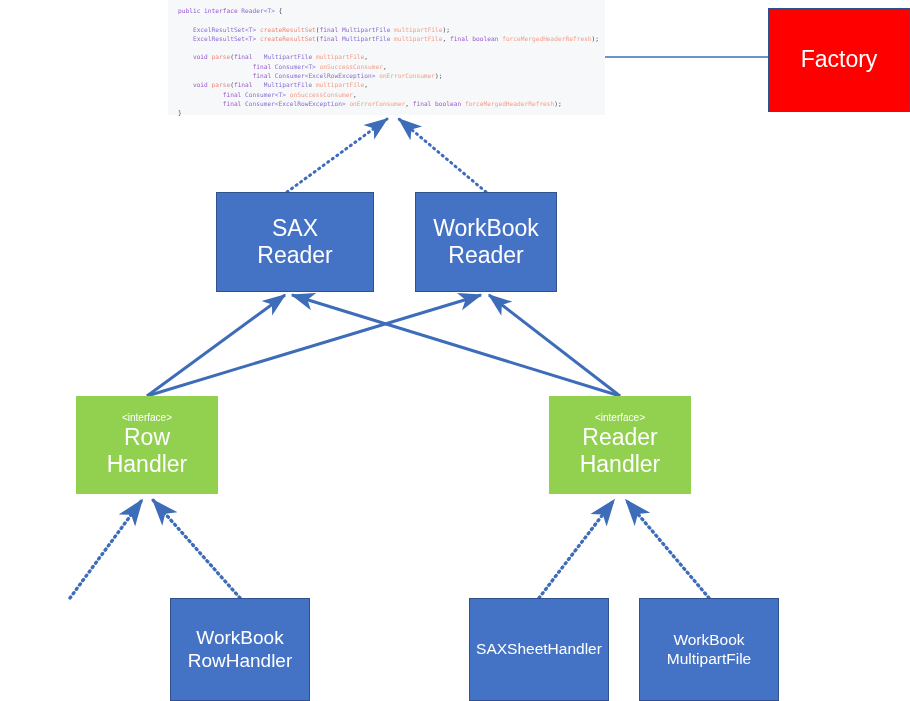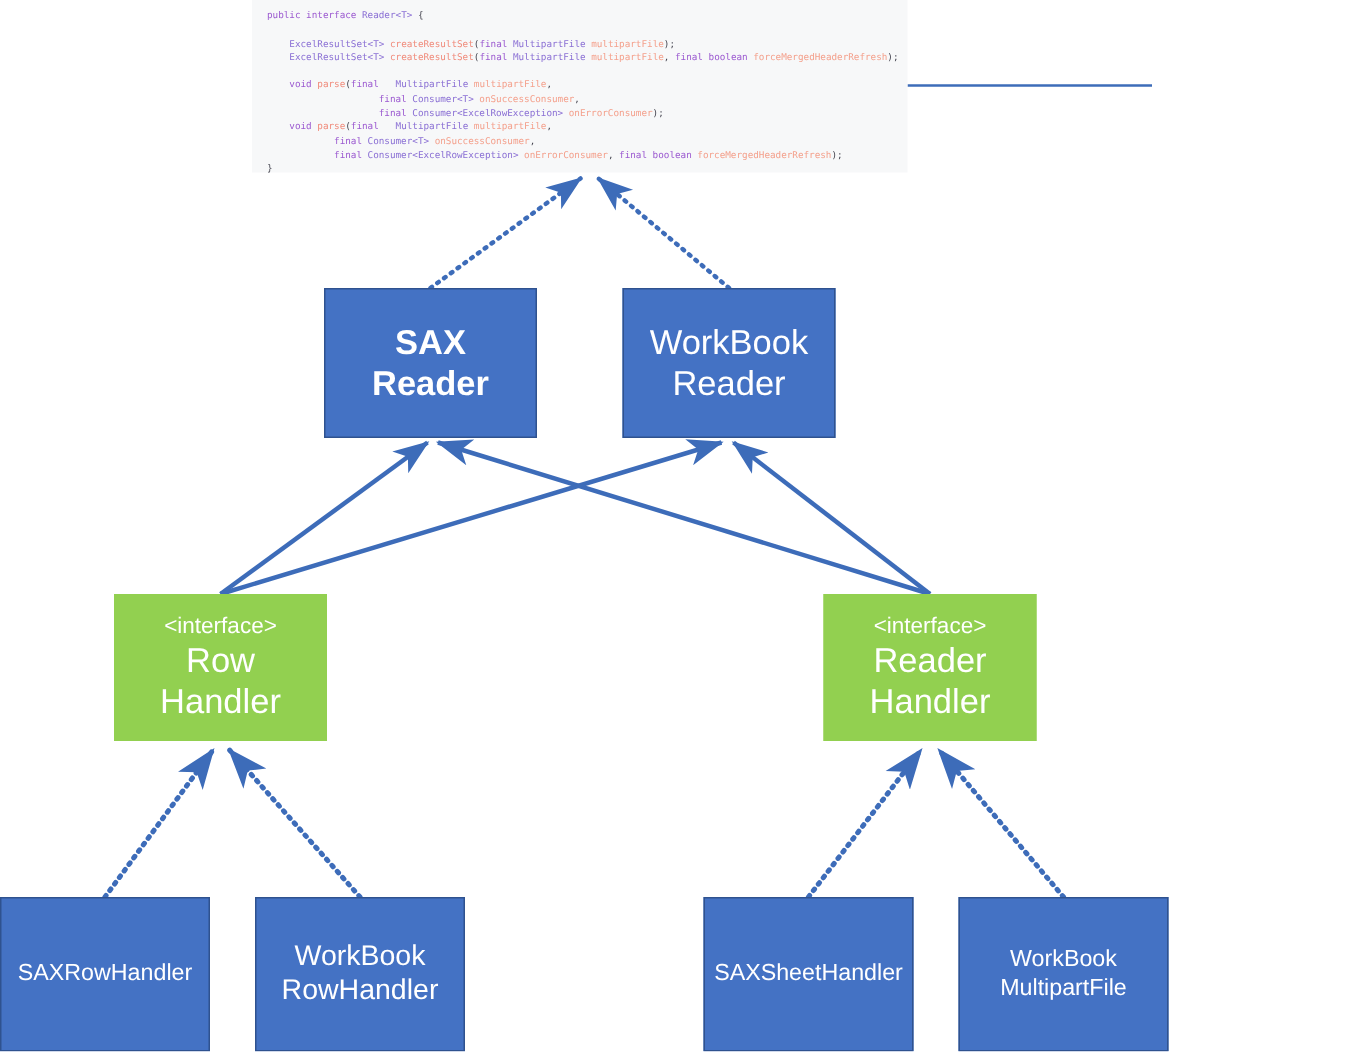--- a/index.html
+++ b/index.html
@@ -48,28 +48,28 @@
     align-items: center;
     justify-content: center;
     text-align: center;
     color: #ffffff;
     line-height: 1.18;
   }
   .node-blue  { background: #4472c4; border: 1px solid #2f528f; }
   .node-green { background: #92d050; border: 1px solid #92d050; }
   .node-red   { background: #ff0000; border: 1px solid #2f528f; }
 
-  .stereotype { font-size: 15px; display: block; text-align: right; }
+  .stereotype { font-size: 10px; display: block; text-align: right; }
   .title-lg   { font-size: 23px; display: block; }
   .title-md   { font-size: 19px; display: block; }
   .title-sm   { font-size: 15.5px; display: block; }
 
   
   #node-factory      { left: 768px; top: 8px;   width: 142px; height: 104px; }
-  #node-sax-reader   { left: 216px; top: 192px; width: 142px; height: 100px; font-weight: bold; }
+  #node-sax-reader   { left: 216px; top: 192px; width: 158px; height: 100px; }
   #node-wb-reader    { left: 415px; top: 192px; width: 142px; height: 100px; }
   #node-row-handler  { left: 76px;  top: 396px; width: 142px; height: 98px;  }
   #node-sheet-handler{ left: 549px; top: 396px; width: 142px; height: 98px;  }
   #node-sax-row      { left: 0px;   top: 598px; width: 140px; height: 103px; }
   #node-wb-row       { left: 170px; top: 598px; width: 140px; height: 103px; }
   #node-sax-sheet    { left: 469px; top: 598px; width: 140px; height: 103px; text-align: right; }
   #node-wb-sheet     { left: 639px; top: 598px; width: 140px; height: 103px; }
 
   
   #edges {
@@ -102,20 +102,23 @@
     <line x1="620" y1="396" x2="489" y2="295" stroke="#3d6cb9" stroke-width="3" marker-end="url(#arrowUp)"></line>
 
     <line x1="70" y1="598" x2="142" y2="500" stroke="#3d6cb9" stroke-width="3.4" stroke-dasharray="1.2 4.2" stroke-linecap="round" marker-end="url(#arrowUp)"></line>
     <line x1="240" y1="598" x2="153" y2="500" stroke="#3d6cb9" stroke-width="3.4" stroke-dasharray="1.2 4.2" stroke-linecap="round" marker-end="url(#arrowUp)"></line>
     <line x1="539" y1="598" x2="614" y2="500" stroke="#3d6cb9" stroke-width="3.4" stroke-dasharray="1.2 4.2" stroke-linecap="round" marker-end="url(#arrowUp)"></line>
     <line x1="709" y1="598" x2="626" y2="500" stroke="#3d6cb9" stroke-width="3.4" stroke-dasharray="1.2 4.2" stroke-linecap="round" marker-end="url(#arrowUp)"></line>
   </svg>
 
   <div class="code-block" id="code-block"><span class="ln"><span class="kw">public </span><span class="kw">interface </span><span class="typ">Reader&lt;T&gt; </span><span class="pln">{</span></span><span class="ln">&nbsp;</span><span class="ln"><span class="typ">    ExcelResultSet&lt;T&gt; </span><span class="mth">createResultSet</span><span class="pln">(</span><span class="kw">final </span><span class="typ">MultipartFile </span><span class="prm">multipartFile</span><span class="pln">);</span></span><span class="ln"><span class="typ">    ExcelResultSet&lt;T&gt; </span><span class="mth">createResultSet</span><span class="pln">(</span><span class="kw">final </span><span class="typ">MultipartFile </span><span class="prm">multipartFile</span><span class="pln">, </span><span class="kw">final </span><span class="kw">boolean </span><span class="prm">forceMergedHeaderRefresh</span><span class="pln">);</span></span><span class="ln">&nbsp;</span><span class="ln"><span class="kw">    void </span><span class="mth">parse</span><span class="pln">(</span><span class="kw">final </span><span class="typ">  MultipartFile </span><span class="prm">multipartFile</span><span class="pln">,</span></span><span class="ln"><span class="kw">                    final </span><span class="typ">Consumer&lt;T&gt; </span><span class="prm">onSuccessConsumer</span><span class="pln">,</span></span><span class="ln"><span class="kw">                    final </span><span class="typ">Consumer&lt;ExcelRowException&gt; </span><span class="prm">onErrorConsumer</span><span class="pln">);</span></span><span class="ln"><span class="kw">    void </span><span class="mth">parse</span><span class="pln">(</span><span class="kw">final </span><span class="typ">  MultipartFile </span><span class="prm">multipartFile</span><span class="pln">,</span></span><span class="ln"><span class="kw">            final </span><span class="typ">Consumer&lt;T&gt; </span><span class="prm">onSuccessConsumer</span><span class="pln">,</span></span><span class="ln"><span class="kw">            final </span><span class="typ">Consumer&lt;ExcelRowException&gt; </span><span class="prm">onErrorConsumer</span><span class="pln">, </span><span class="kw">final </span><span class="kw">boolean </span><span class="prm">forceMergedHeaderRefresh</span><span class="pln">);</span></span><span class="ln"><span class="pln">}</span></span></div>
 
+  <div class="node node-red" id="node-factory">
+    <span class="title-lg">Factory</span>
+  </div>
 
   <div class="node node-blue" id="node-sax-reader">
     <span class="title-lg">SAX</span>
     <span class="title-lg">Reader</span>
   </div>
 
   <div class="node node-blue" id="node-wb-reader">
     <span class="title-lg">WorkBook</span>
     <span class="title-lg">Reader</span>
   </div>
@@ -125,23 +128,20 @@
     <span class="title-lg">Row</span>
     <span class="title-lg">Handler</span>
   </div>
 
   <div class="node node-green" id="node-sheet-handler">
     <span class="stereotype">&lt;interface&gt;</span>
     <span class="title-lg">Reader</span>
     <span class="title-lg">Handler</span>
   </div>
 
-  <div class="node node-blue" id="node-sax-row">
-    <span class="title-sm">SAXRowHandler</span>
-  </div>
 
   <div class="node node-blue" id="node-wb-row">
     <span class="title-md">WorkBook</span>
     <span class="title-md">RowHandler</span>
   </div>
 
   <div class="node node-blue" id="node-sax-sheet">
     <span class="title-sm">SAXSheetHandler</span>
   </div>
 

